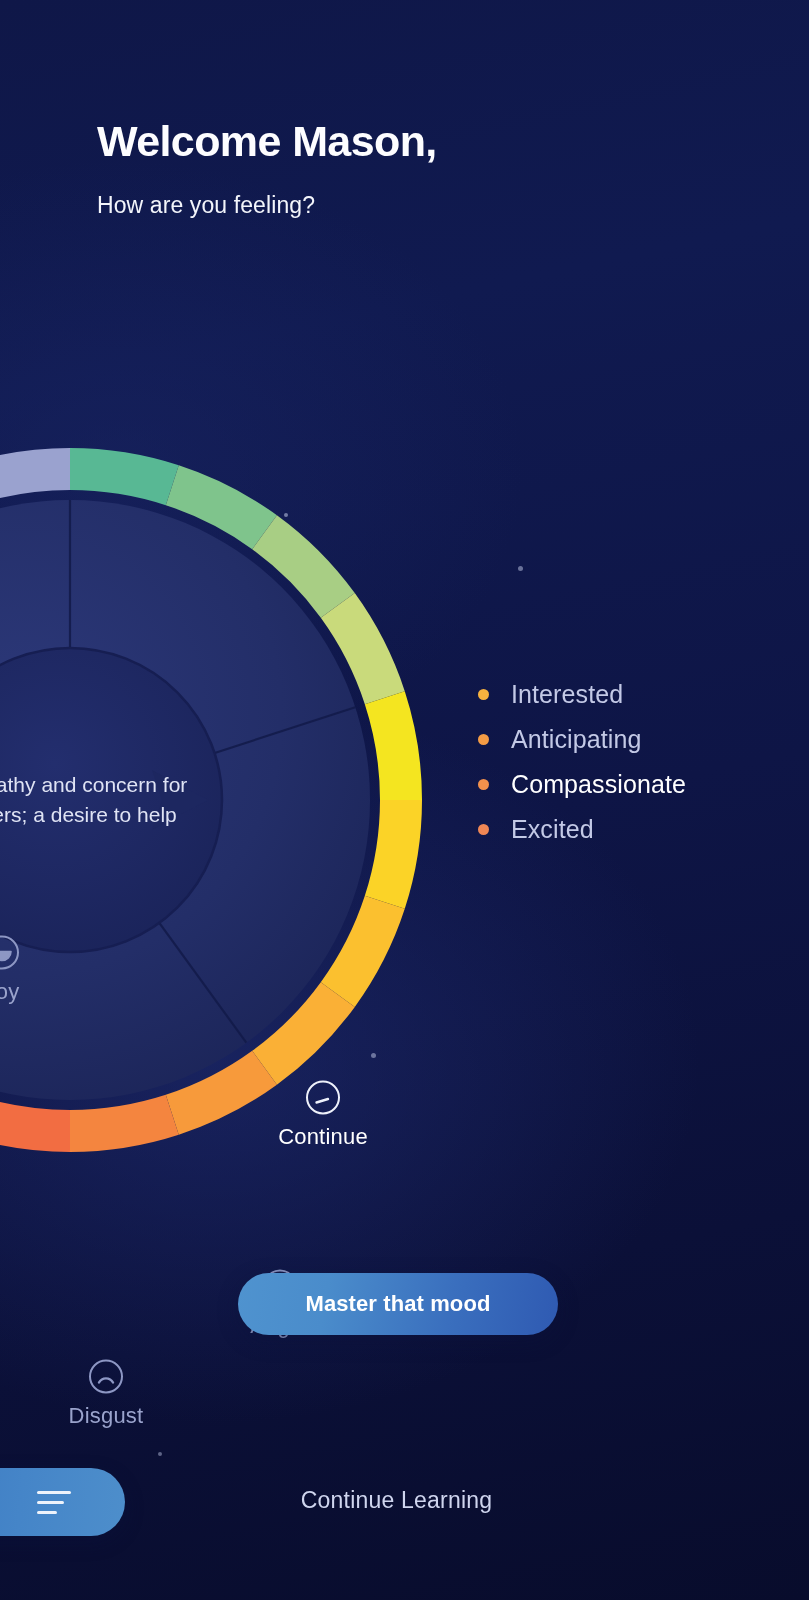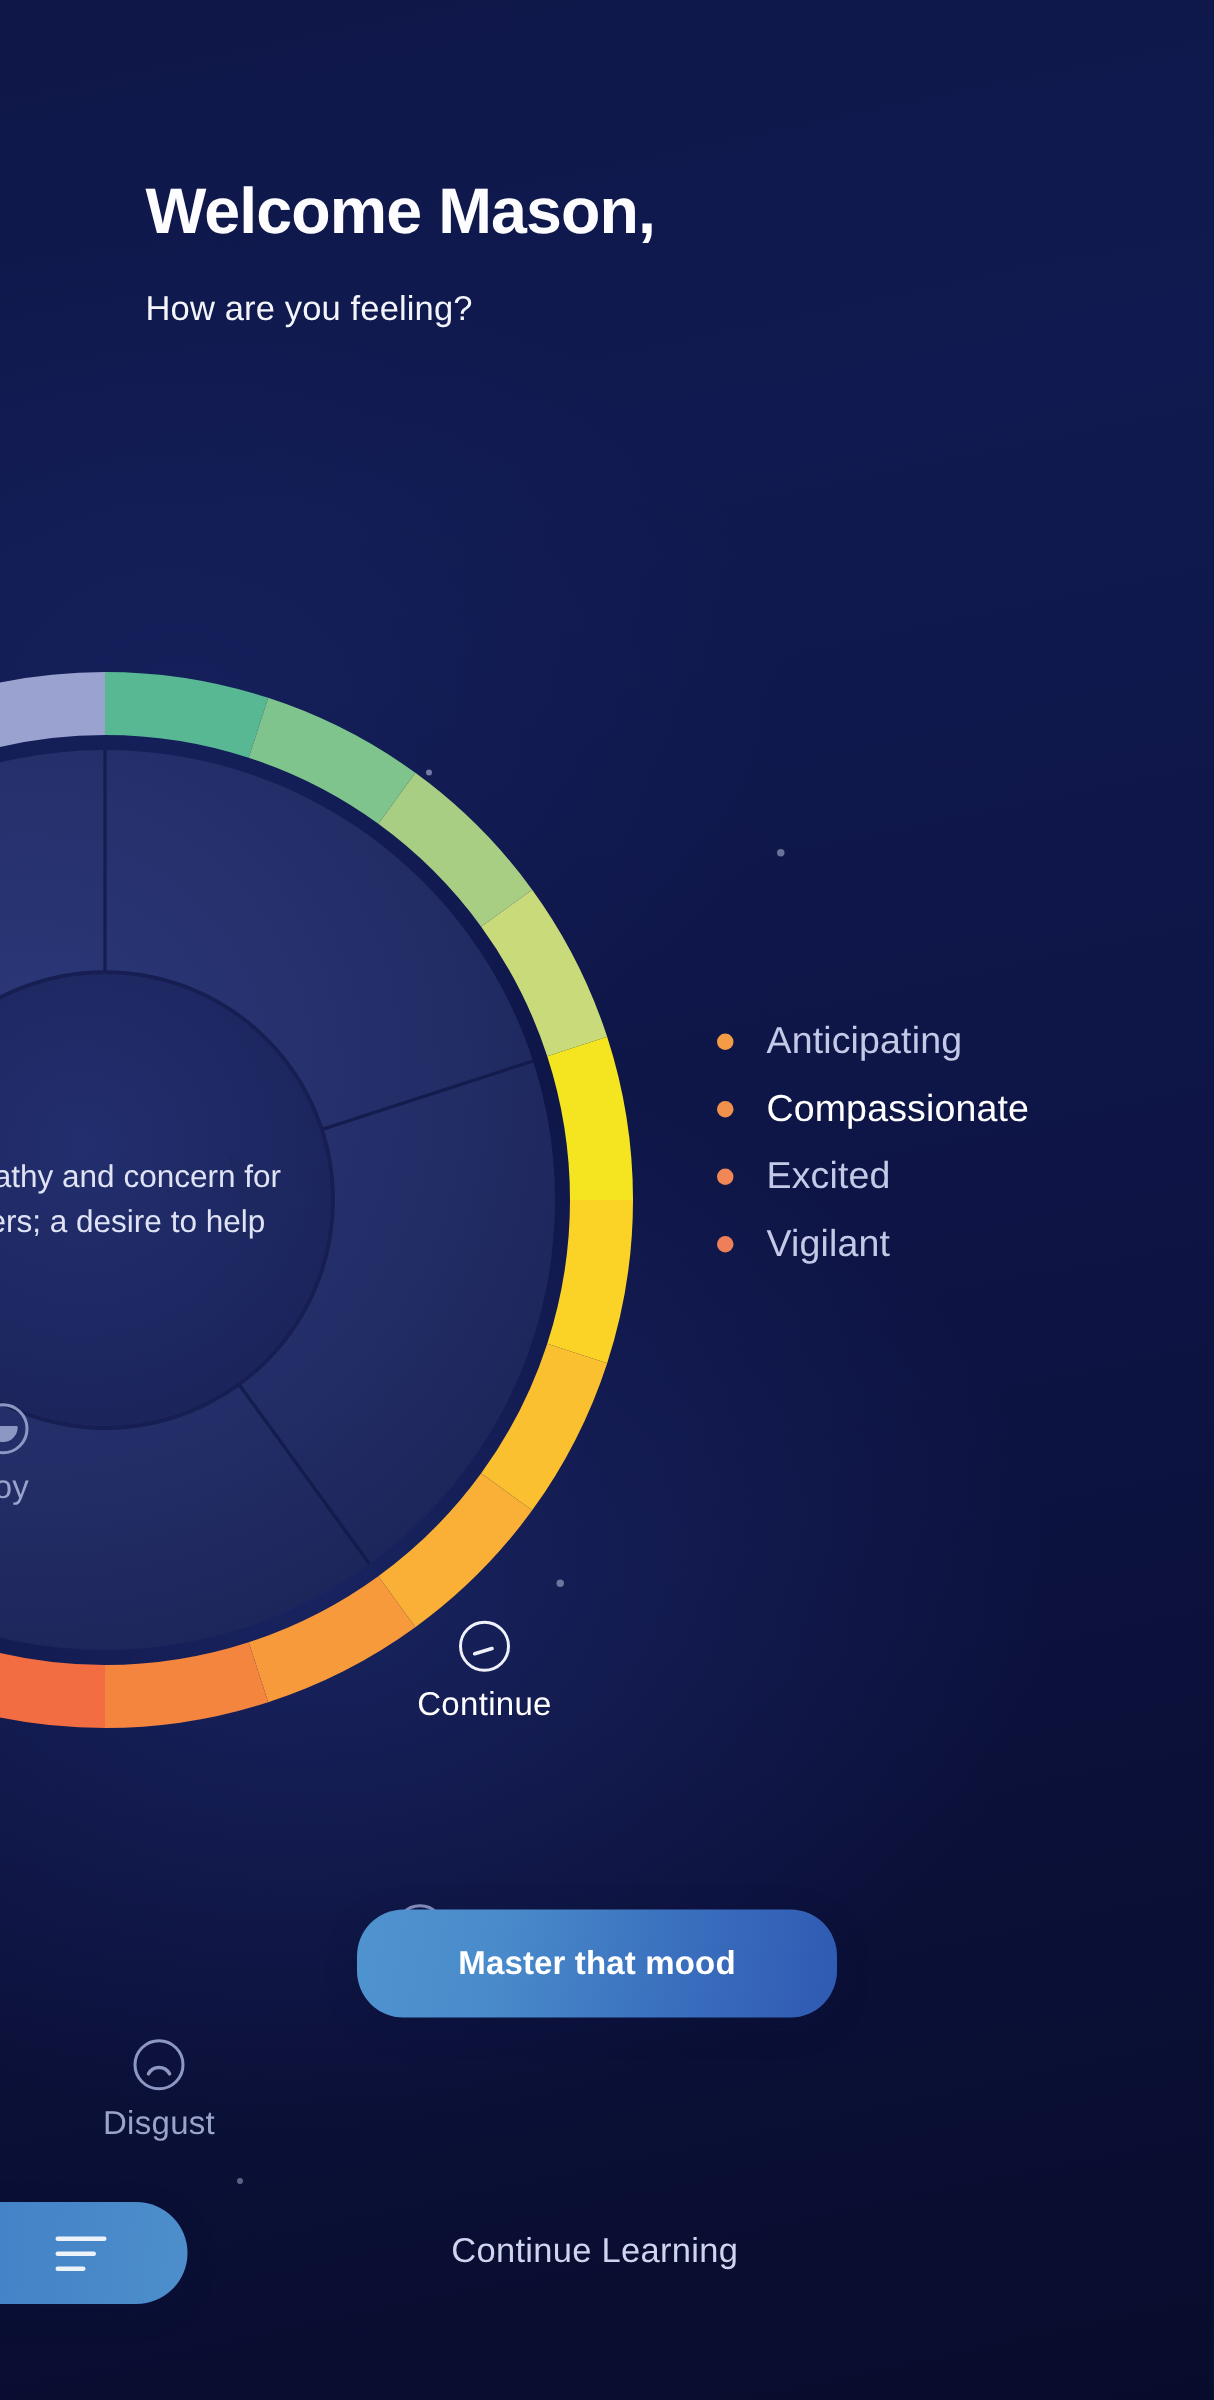--- a/index.html
+++ b/index.html
@@ -61,21 +61,21 @@
   .emo-dot {
     width:11px; height:11px; border-radius:50%;
     flex:0 0 11px; margin-right:22px;
   }
   .emo-name { font-size:25px; color:#c3c9e6; letter-spacing:.1px; white-space:nowrap; }
   .emo-row.sel .emo-name { color:#ffffff; font-weight:normal; }
 
   
   .cta {
     position:absolute; left:238px; top:1273px;
-    width:320px; height:72px; border-radius:31px;
+    width:320px; height:62px; border-radius:31px;
     background:linear-gradient(100deg,#4f93cf 0%,#4a8ccb 28%,#3a6fbe 66%,#2f5ab2 100%);
     border:none; cursor:pointer;
     display:flex; align-items:center; justify-content:center;
     box-shadow:0 6px 20px rgba(10,18,60,.45);
   }
   .cta-label { font-size:22px; font-weight:bold; color:#fff; letter-spacing:.1px; }
 
   
   .menu-btn {
     position:absolute; left:-48px; top:1468px;
@@ -205,34 +205,34 @@
         <path d="M14 27 a8 8 0 0 1 14 0" fill="none" stroke="#8d97c4" stroke-width="2.4" stroke-linecap="round"></path>
       </svg>
       <span class="nm">Disgust</span>
     </div>
 
     <div class="hub-text">Empathy and concern for others; a desire to help</div>
   </div>
 
   <div class="emo-list" id="emoList">
       <div class="emo-row">
+        <span class="emo-dot" style="background: rgb(247, 178, 63);"></span>
+        <span class="emo-name">Interested</span>
+      </div>
+      <div class="emo-row">
         <span class="emo-dot" style="background: rgb(244, 156, 69);"></span>
         <span class="emo-name">Anticipating</span>
       </div>
       <div class="emo-row sel">
         <span class="emo-dot" style="background: rgb(242, 145, 76);"></span>
         <span class="emo-name">Compassionate</span>
       </div>
       <div class="emo-row">
         <span class="emo-dot" style="background: rgb(240, 135, 85);"></span>
         <span class="emo-name">Excited</span>
-      </div>
-      <div class="emo-row">
-        <span class="emo-dot" style="background: rgb(239, 127, 90);"></span>
-        <span class="emo-name">Vigilant</span>
       </div>
     </div>
 
   <button class="cta">
     <span class="cta-label">Master that mood</span>
   </button>
 
   <button class="menu-btn">
     <span class="menu-lines">
       <i></i>

